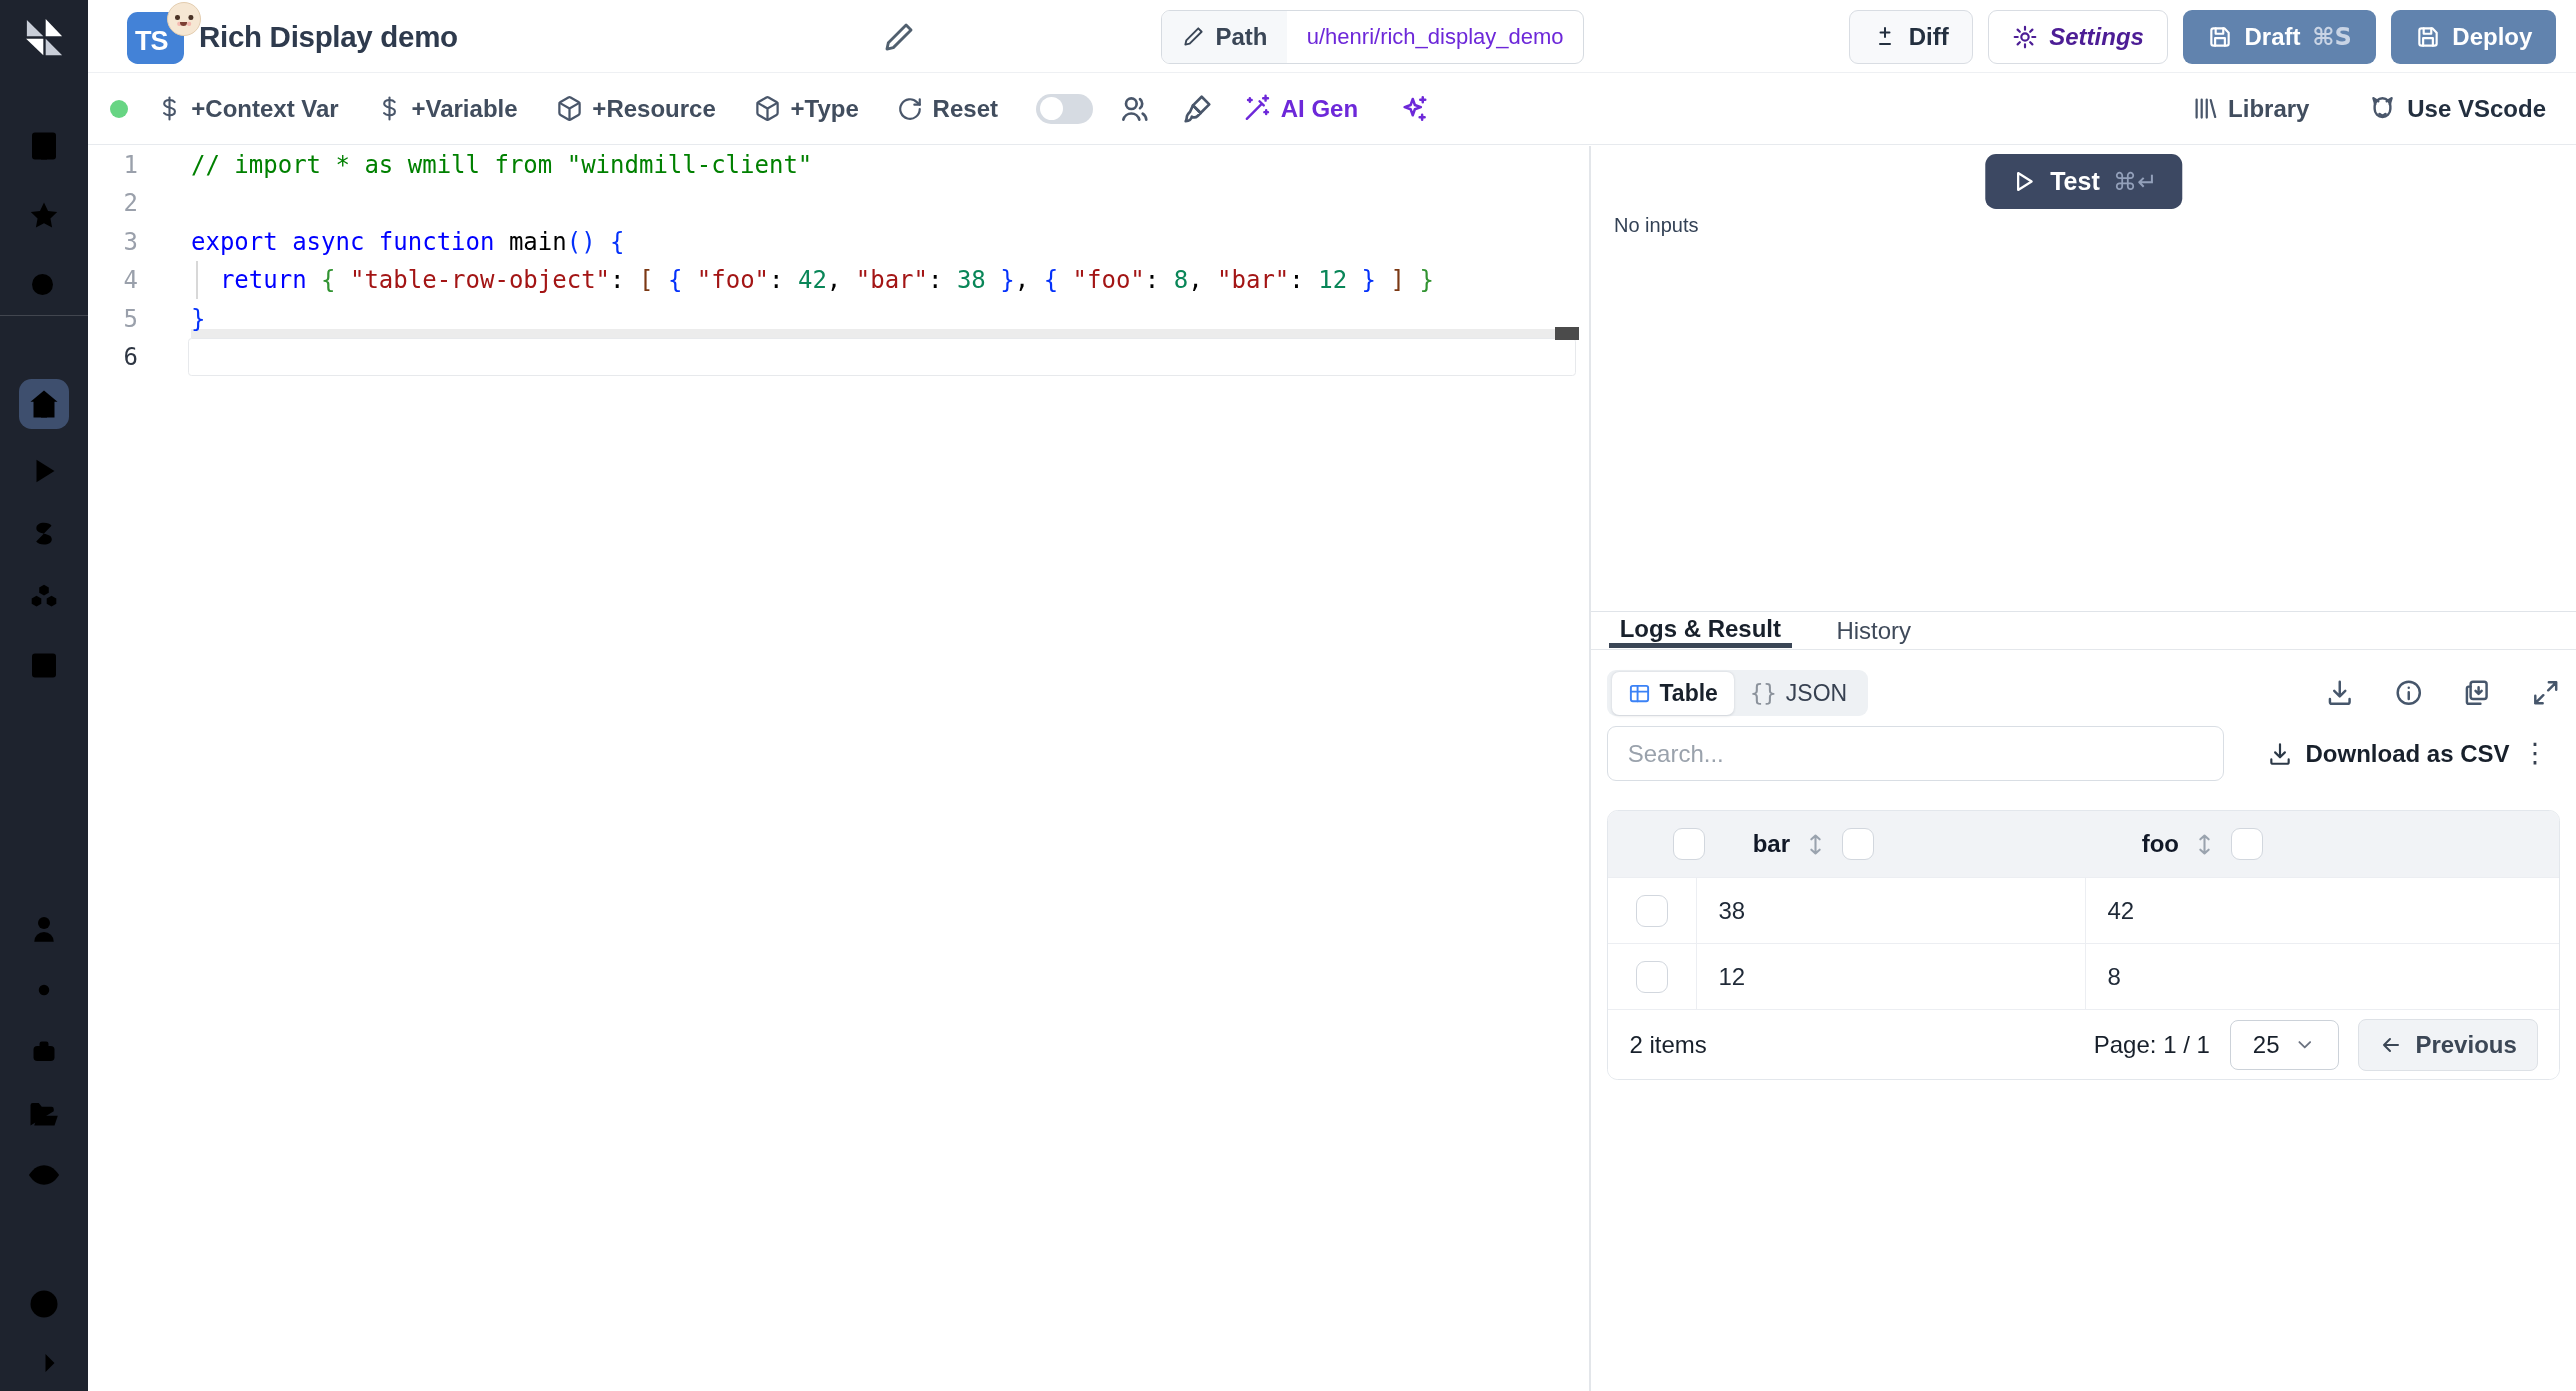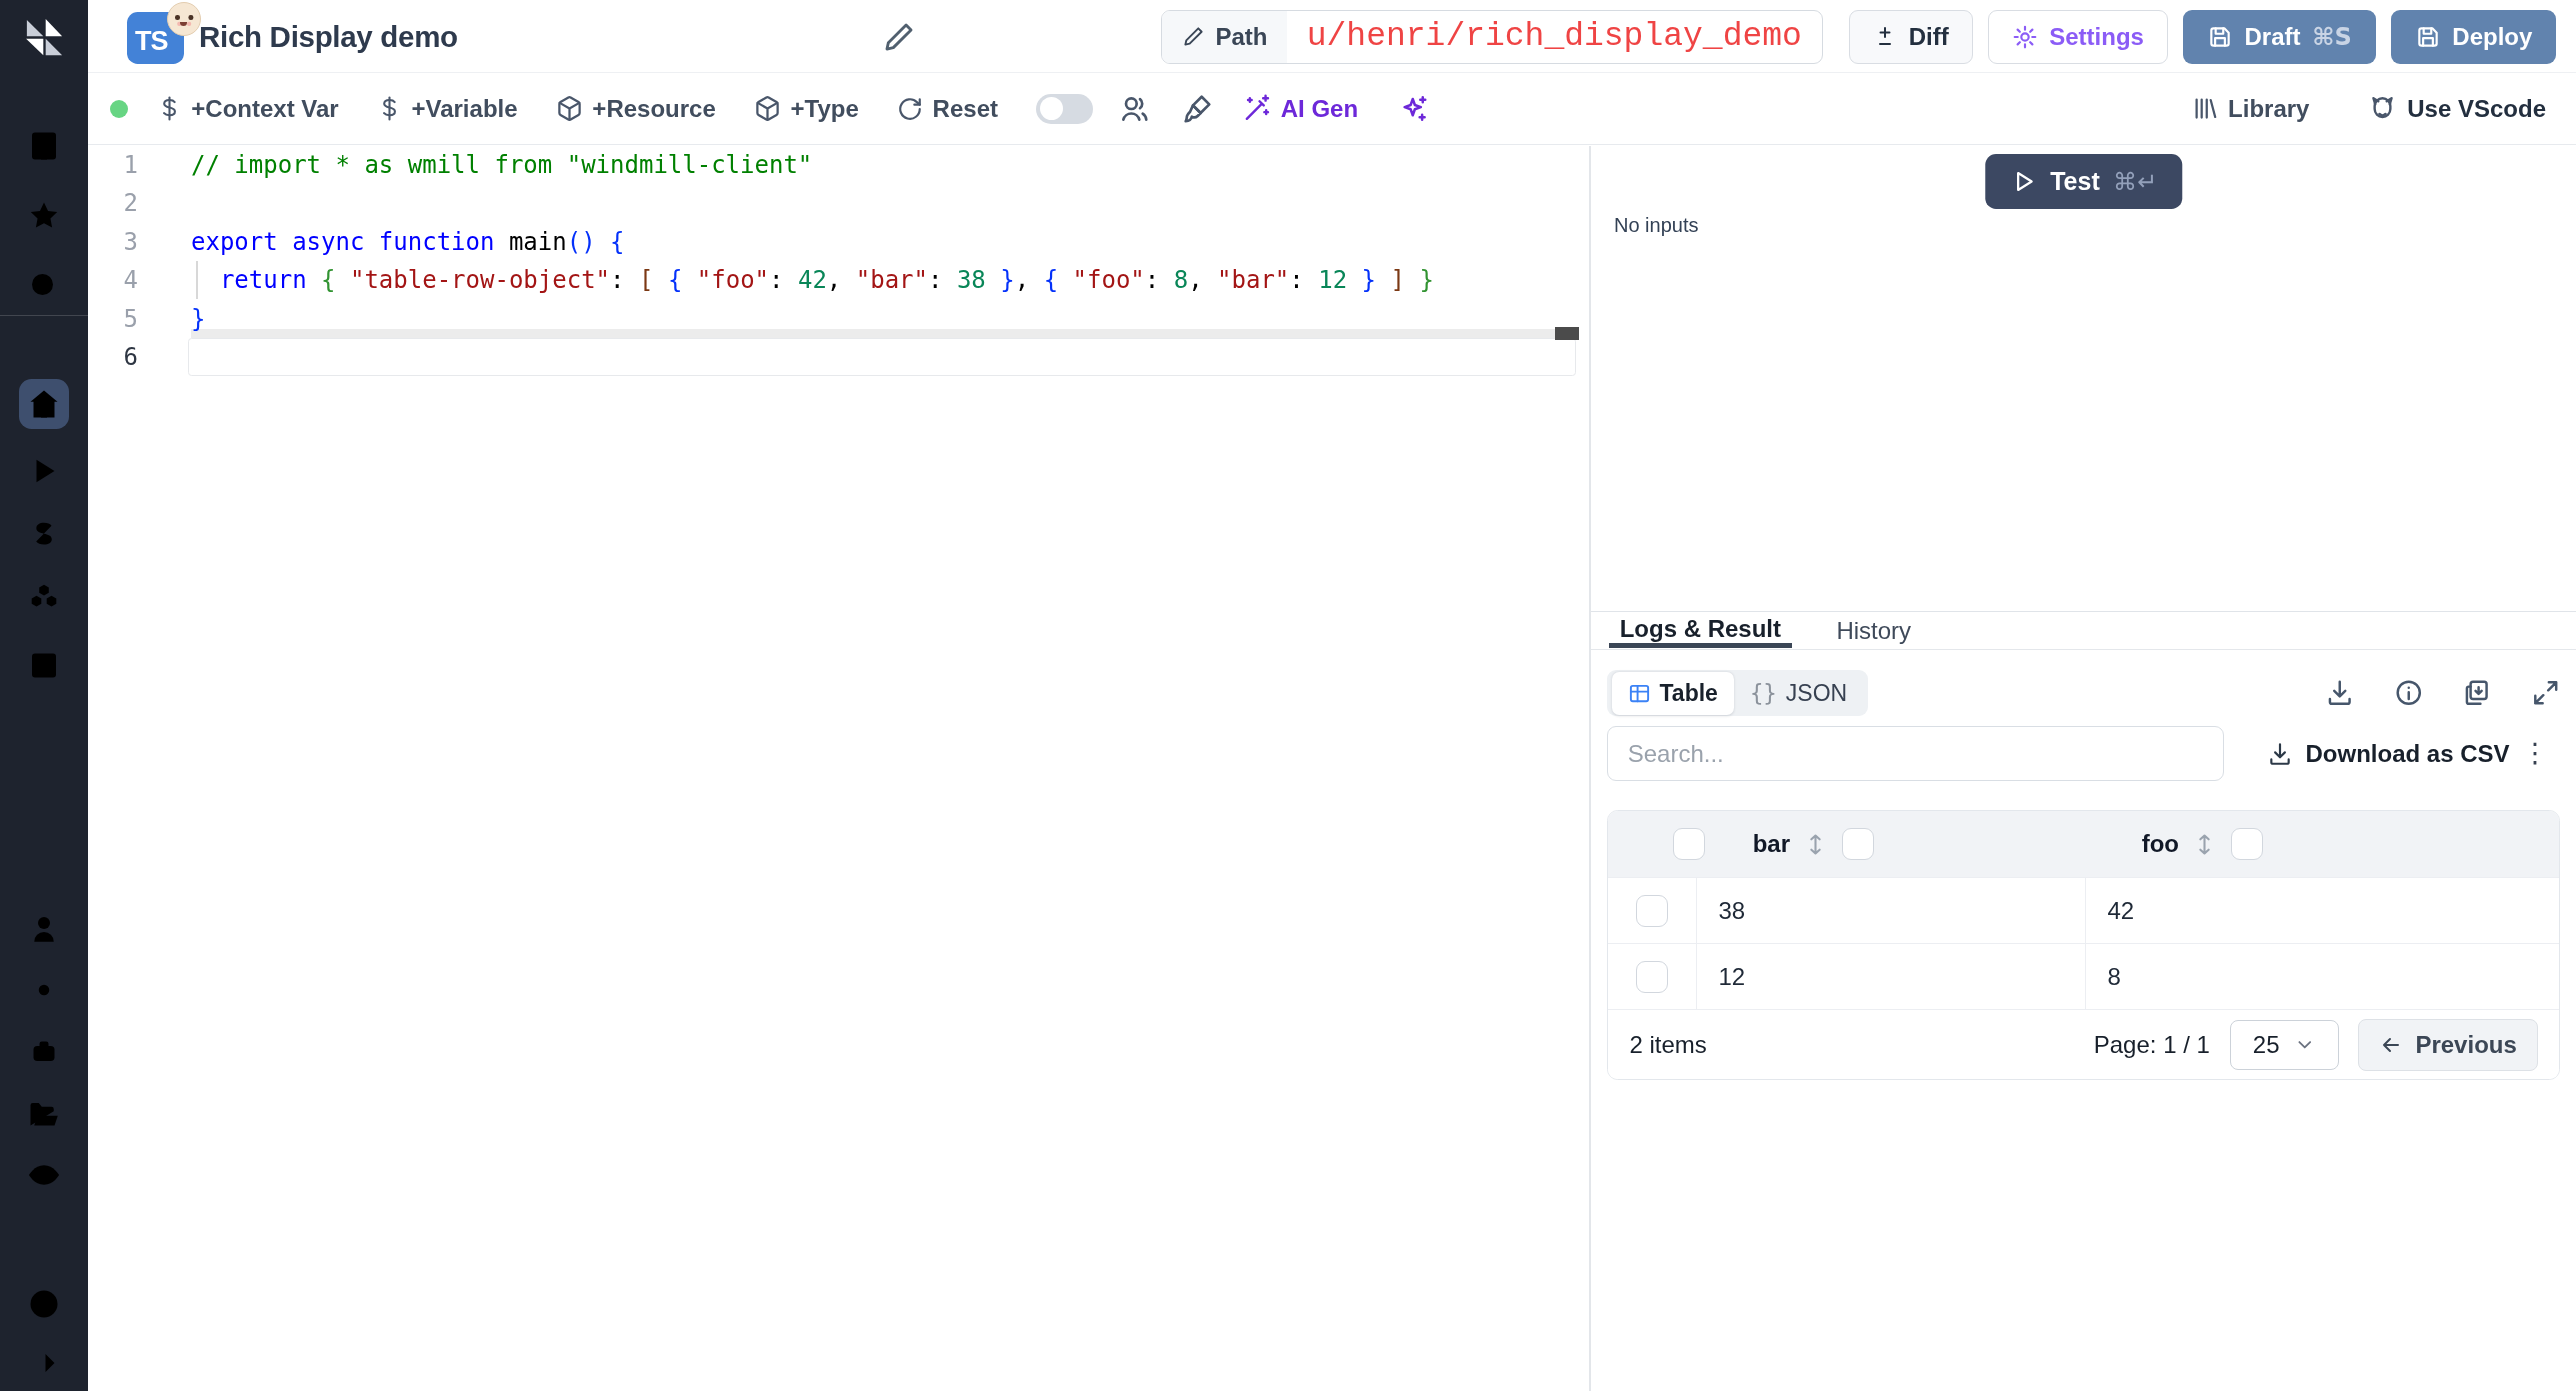--- a/index.html
+++ b/index.html
@@ -27,27 +27,27 @@
   .emoji-face:before{content:"";position:absolute;left:7.2px;top:12.5px;width:4.5px;height:4.5px;border-radius:50%;
               background:#4a3326;box-shadow:13.4px 0 0 #4a3326, 1.8px 6.3px 0 -0.4px #f3b9b0, 11.6px 6.3px 0 -0.4px #f3b9b0;}
   .emoji-face:after{content:"";position:absolute;left:11.6px;top:19.7px;width:7.2px;height:3.6px;border-radius:0 0 7.2px 7.2px;background:#7c3f33;}
   .hdr-title{position:absolute;left:111px;top:0;height:73px;display:flex;align-items:center;
              font-size:29.5px;font-weight:700;color:#2e3a4d;letter-spacing:-0.3px;}
   .hdr-pencil{position:absolute;left:794px;top:19.7px;width:34px;height:34px;color:#51606f;cursor:pointer;}
   .path-ctl{position:absolute;left:1073px;top:9.8px;height:54px;display:flex;align-items:stretch;
             border:1.8px solid #d6dbe1;border-radius:9px;overflow:hidden;background:#fff;cursor:pointer;}
   .path-left{display:flex;align-items:center;gap:10.7px;background:#f6f8fa;padding:0 19.7px;color:#3a4656;
              font-size:24px;font-weight:600;}
-  .path-right{display:flex;align-items:center;padding:0 19.7px;font-family:Liberation Mono, monospace;
-              font-size:33px;color:#ef4444;}
+  .path-right{display:flex;align-items:center;padding:0 19.7px;font-family:Liberation Sans, sans-serif;
+              font-size:22px;color:#6d28d9;}
   .hdr-btns{position:absolute;right:19.7px;top:9.8px;display:flex;gap:15px;}
   .btn{height:54px;border-radius:9px;display:flex;align-items:center;gap:11.6px;padding:0 23px;
        font-size:24px;font-weight:600;cursor:pointer;border:1.8px solid transparent;}
   .btn-ghost{background:#f8f9fb;border-color:#d9dde3;color:#232f3f;}
-  .btn-white{background:#ffffff;border-color:#d9dde3;color:#8b5cf6;}
+  .btn-white{background:#ffffff;border-color:#d9dde3;color:#4c1d95;font-style:italic;}
   .btn-slate{background:#6183ae;color:#ffffff;}
   .btn-slate .kbd{color:#c9d4e5;font-weight:600;}
 
   
   .toolbar{position:absolute;left:88px;top:73px;width:2488px;height:72px;background:#fff;
            border-bottom:1.8px solid #e7eaee;display:flex;align-items:center;padding:0 30px 0 21.5px;}
   .dot{width:18px;height:18px;border-radius:50%;background:#67d583;margin-right:29px;}
   .titem{display:flex;align-items:center;gap:9.8px;color:#414d5e;font-size:24px;font-weight:600;
          margin-right:38px;cursor:pointer;white-space:nowrap;}
   .titem .ic{color:#49566a;}

